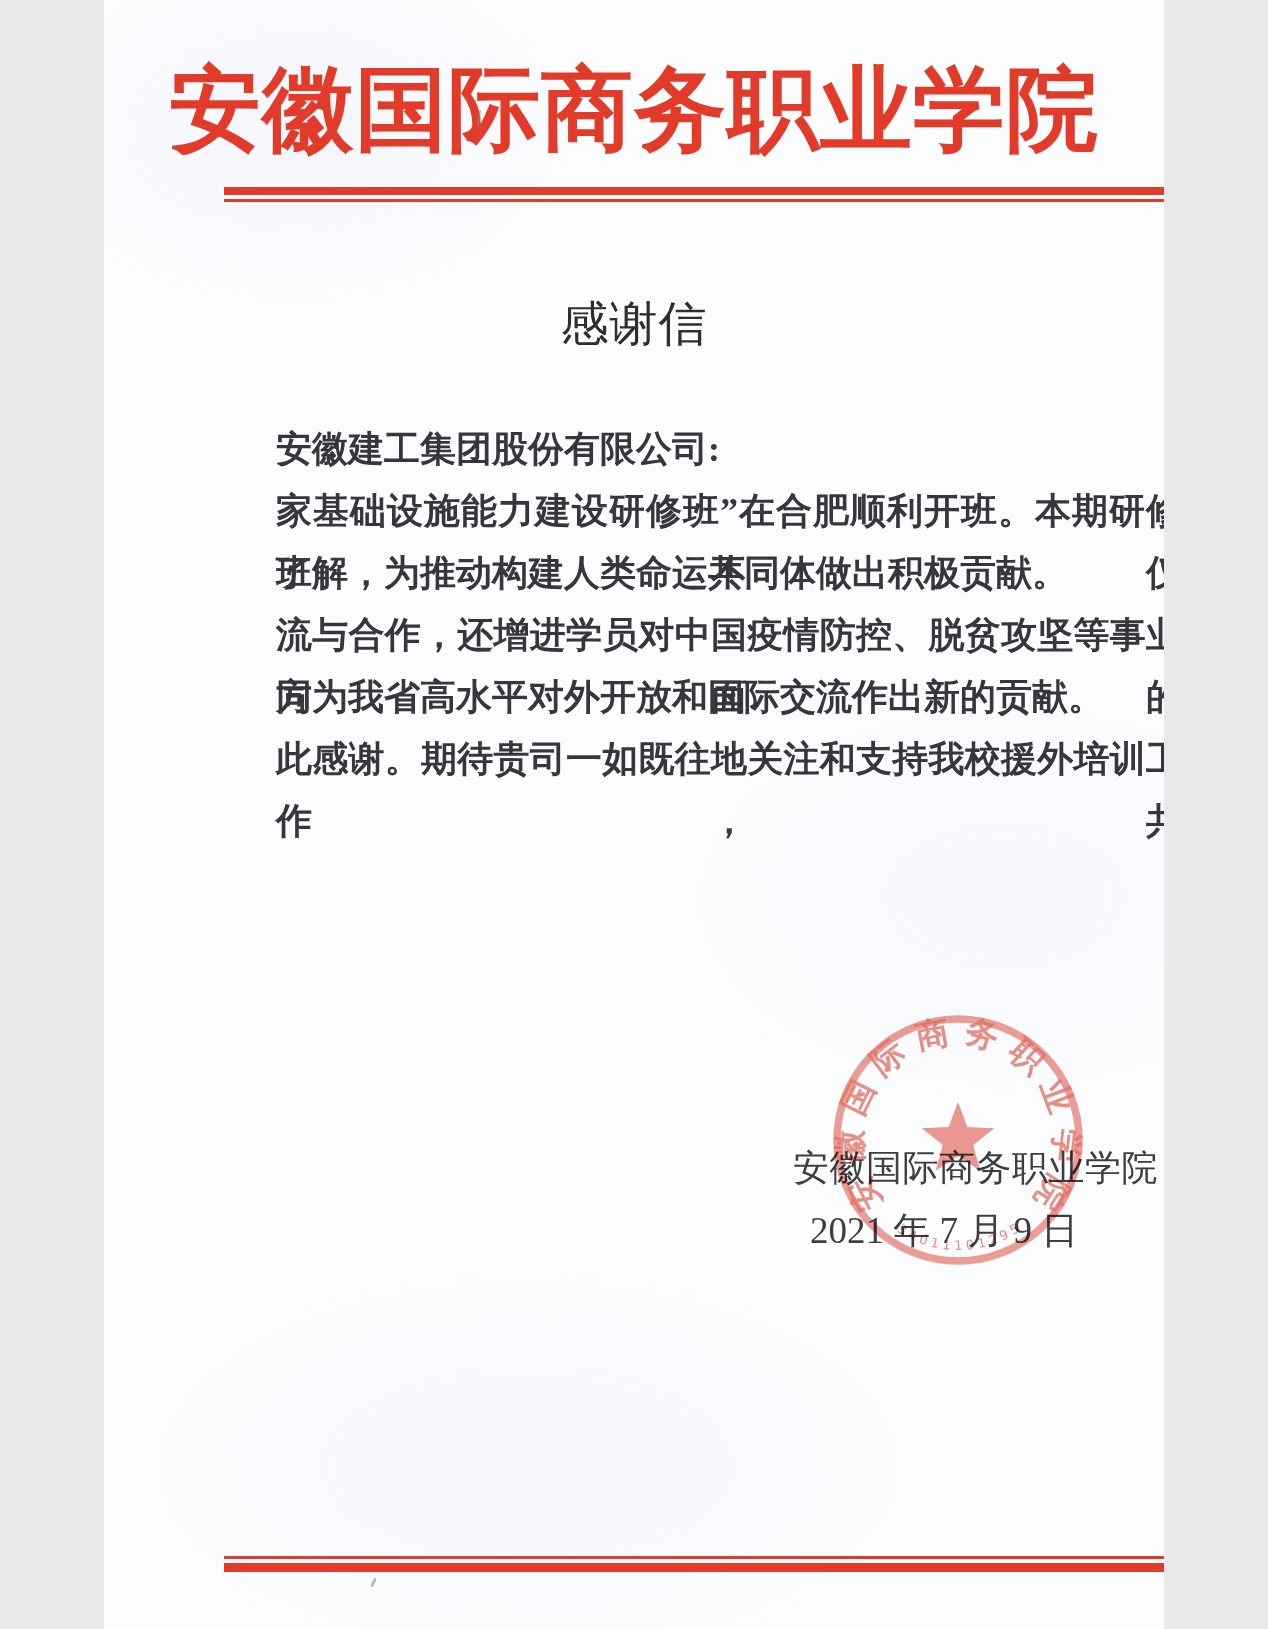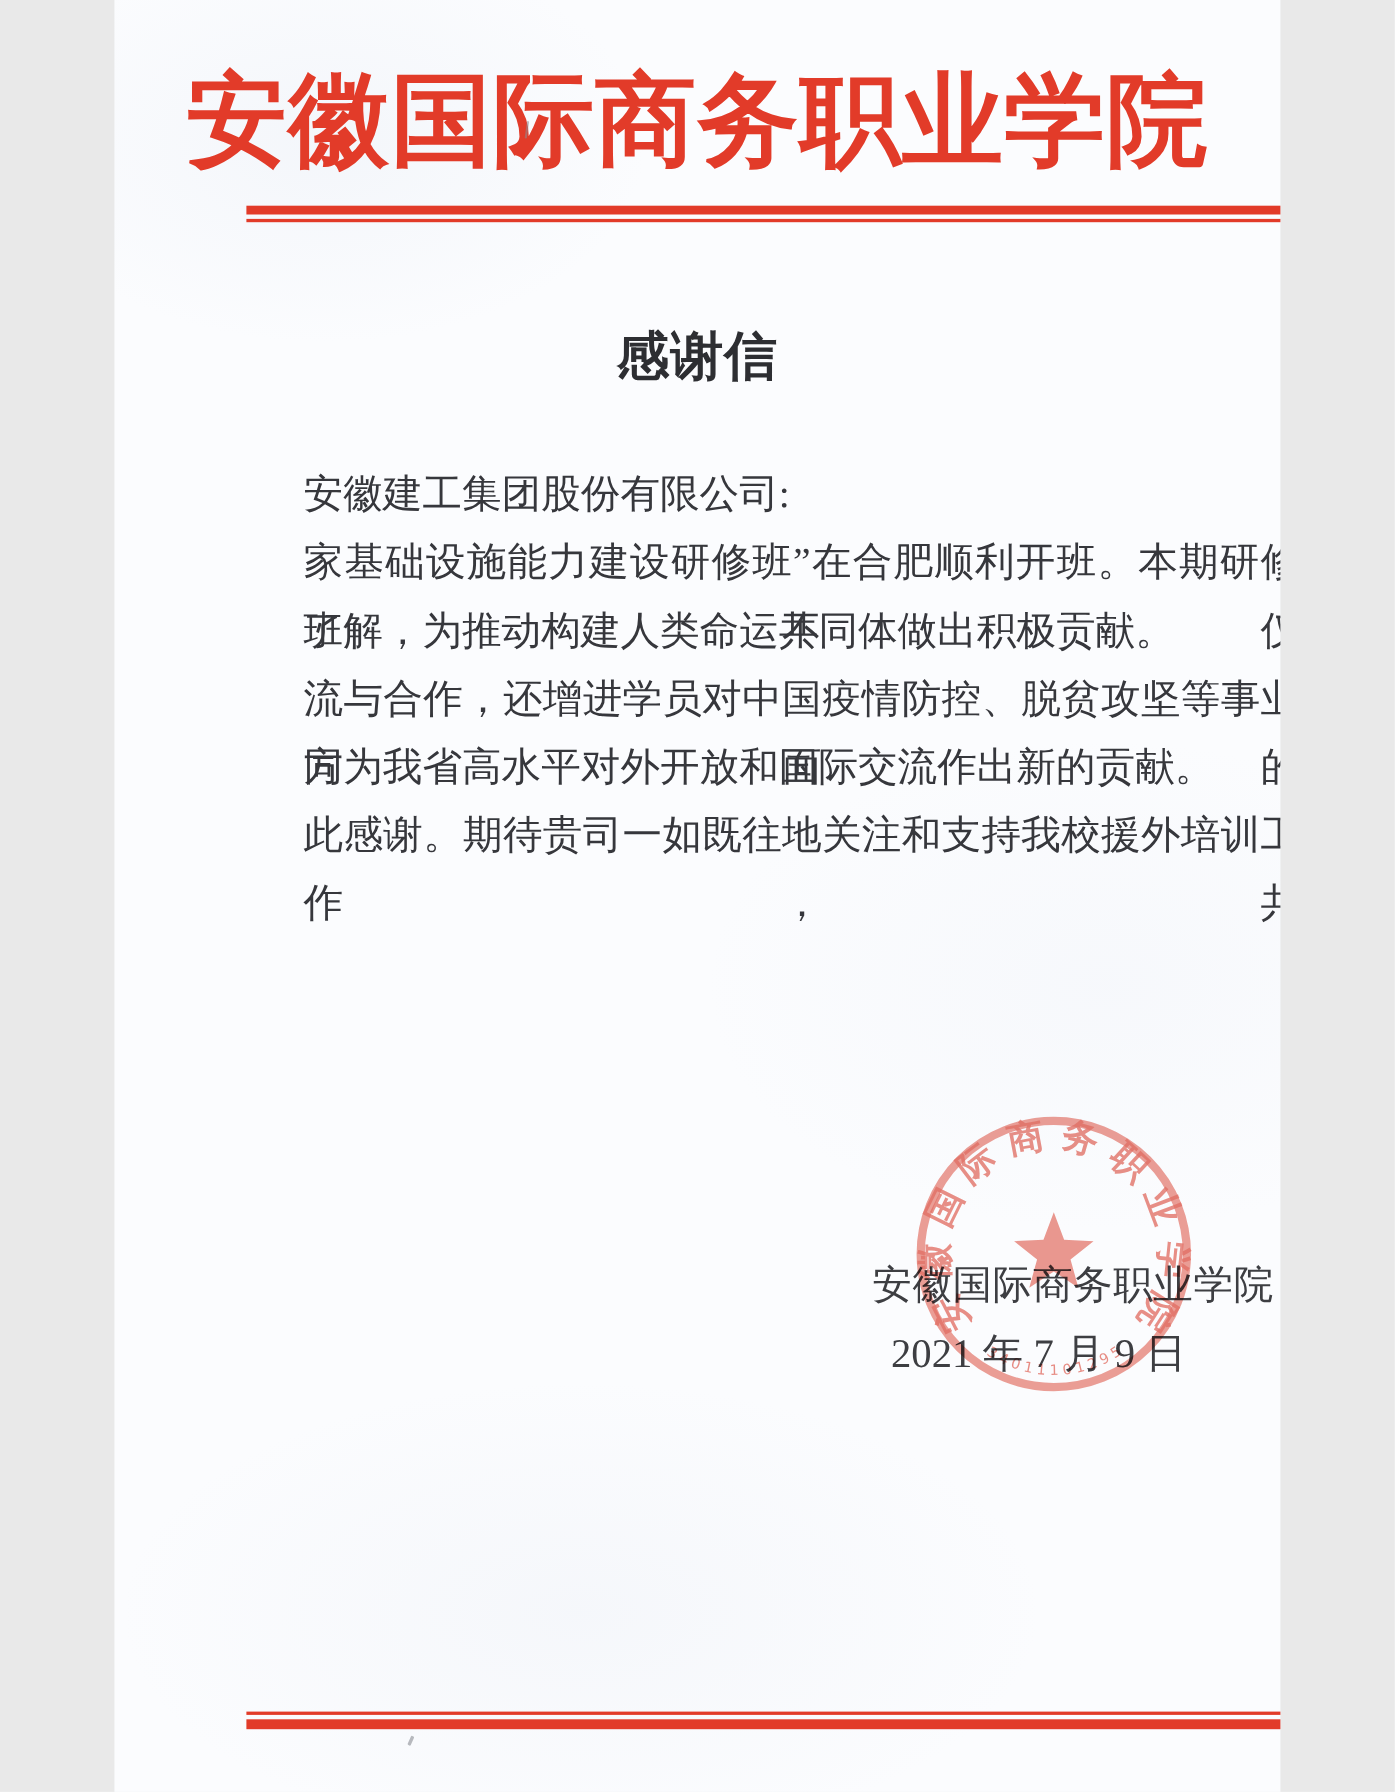--- a/index.html
+++ b/index.html
@@ -17,27 +17,27 @@
     text-align:center;font-size:92px;line-height:1.18;font-weight:700;
     color:#e23b29;letter-spacing:1px;white-space:nowrap;
   }
   .rule{position:absolute;left:120px;width:1028px;background:#e23b29;}
   .rule-thick-top{top:187px;height:8px;}
   .rule-thin-top{top:199px;height:3px;}
   .rule-thin-bottom{top:1556px;height:3px;}
   .rule-thick-bottom{top:1563px;height:9px;}
   .title{
     position:absolute;top:292px;left:0;width:100%;margin:0;
-    text-align:center;font-size:48px;font-weight:700;color:#2d2e32;letter-spacing:1px;
+    text-align:center;font-size:48px;font-weight:400;color:#2d2e32;letter-spacing:1px;
   }
   .body-lines{
     position:absolute;top:418px;left:172px;width:906px;
     font-size:36px;color:#36373c;
   }
-  .bodyline{height:62px;line-height:62px;white-space:nowrap;}
+  .bodyline{height:62px;line-height:62px;white-space:nowrap;font-weight:bold;}
   .bodyline.fill{white-space:normal;text-align:justify;text-align-last:justify;}
   .bodyline.indent{text-indent:2em;}
   .signature{
     position:absolute;top:1144px;left:689px;
     font-size:36px;color:#3d3e42;letter-spacing:0.5px;white-space:nowrap;z-index:2;
   }
   .date{
     position:absolute;top:1206px;left:706px;
     font-size:37px;color:#3d3e42;white-space:nowrap;z-index:2;
   }

